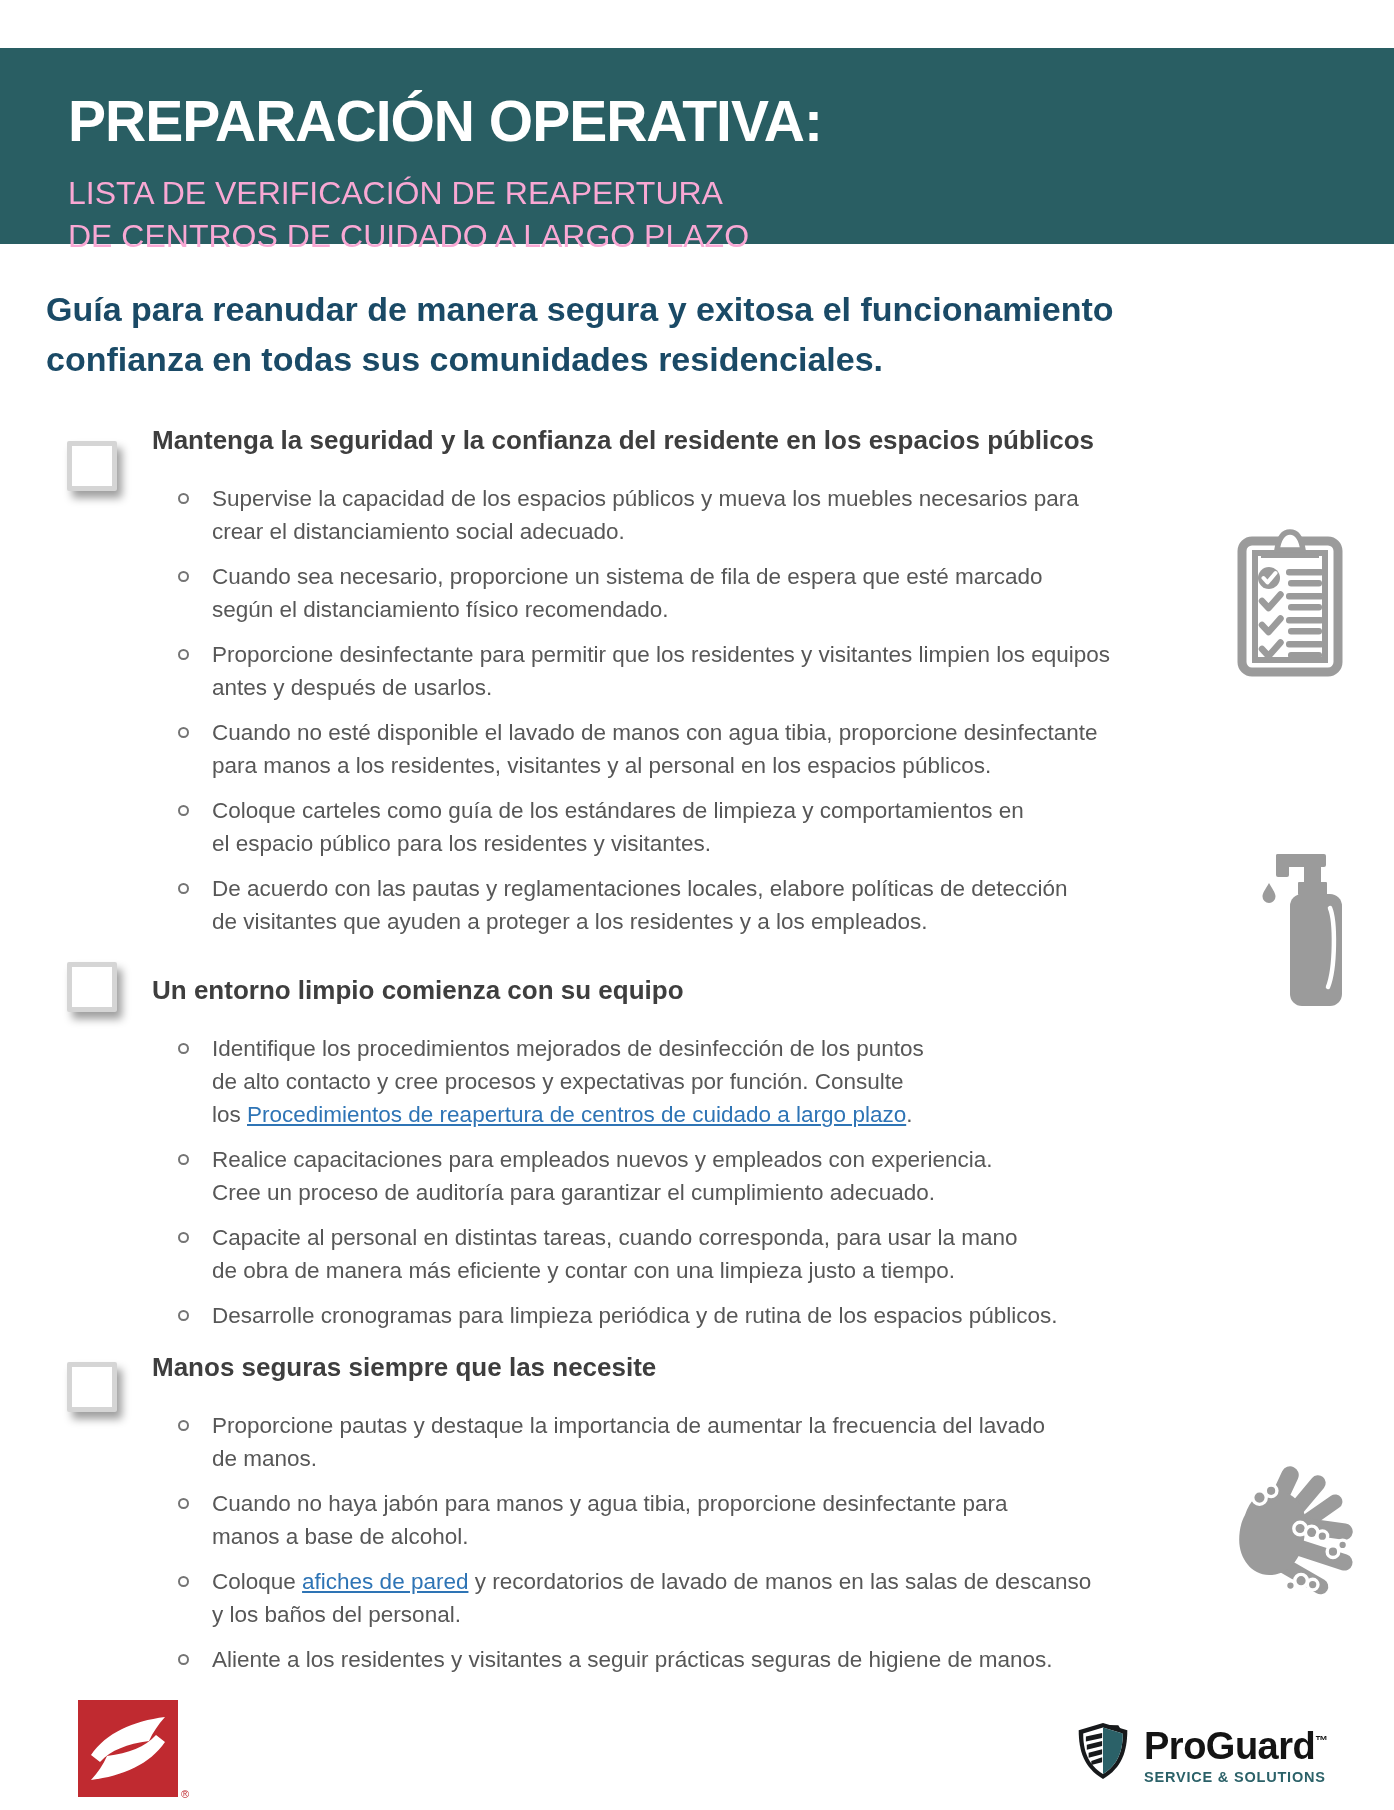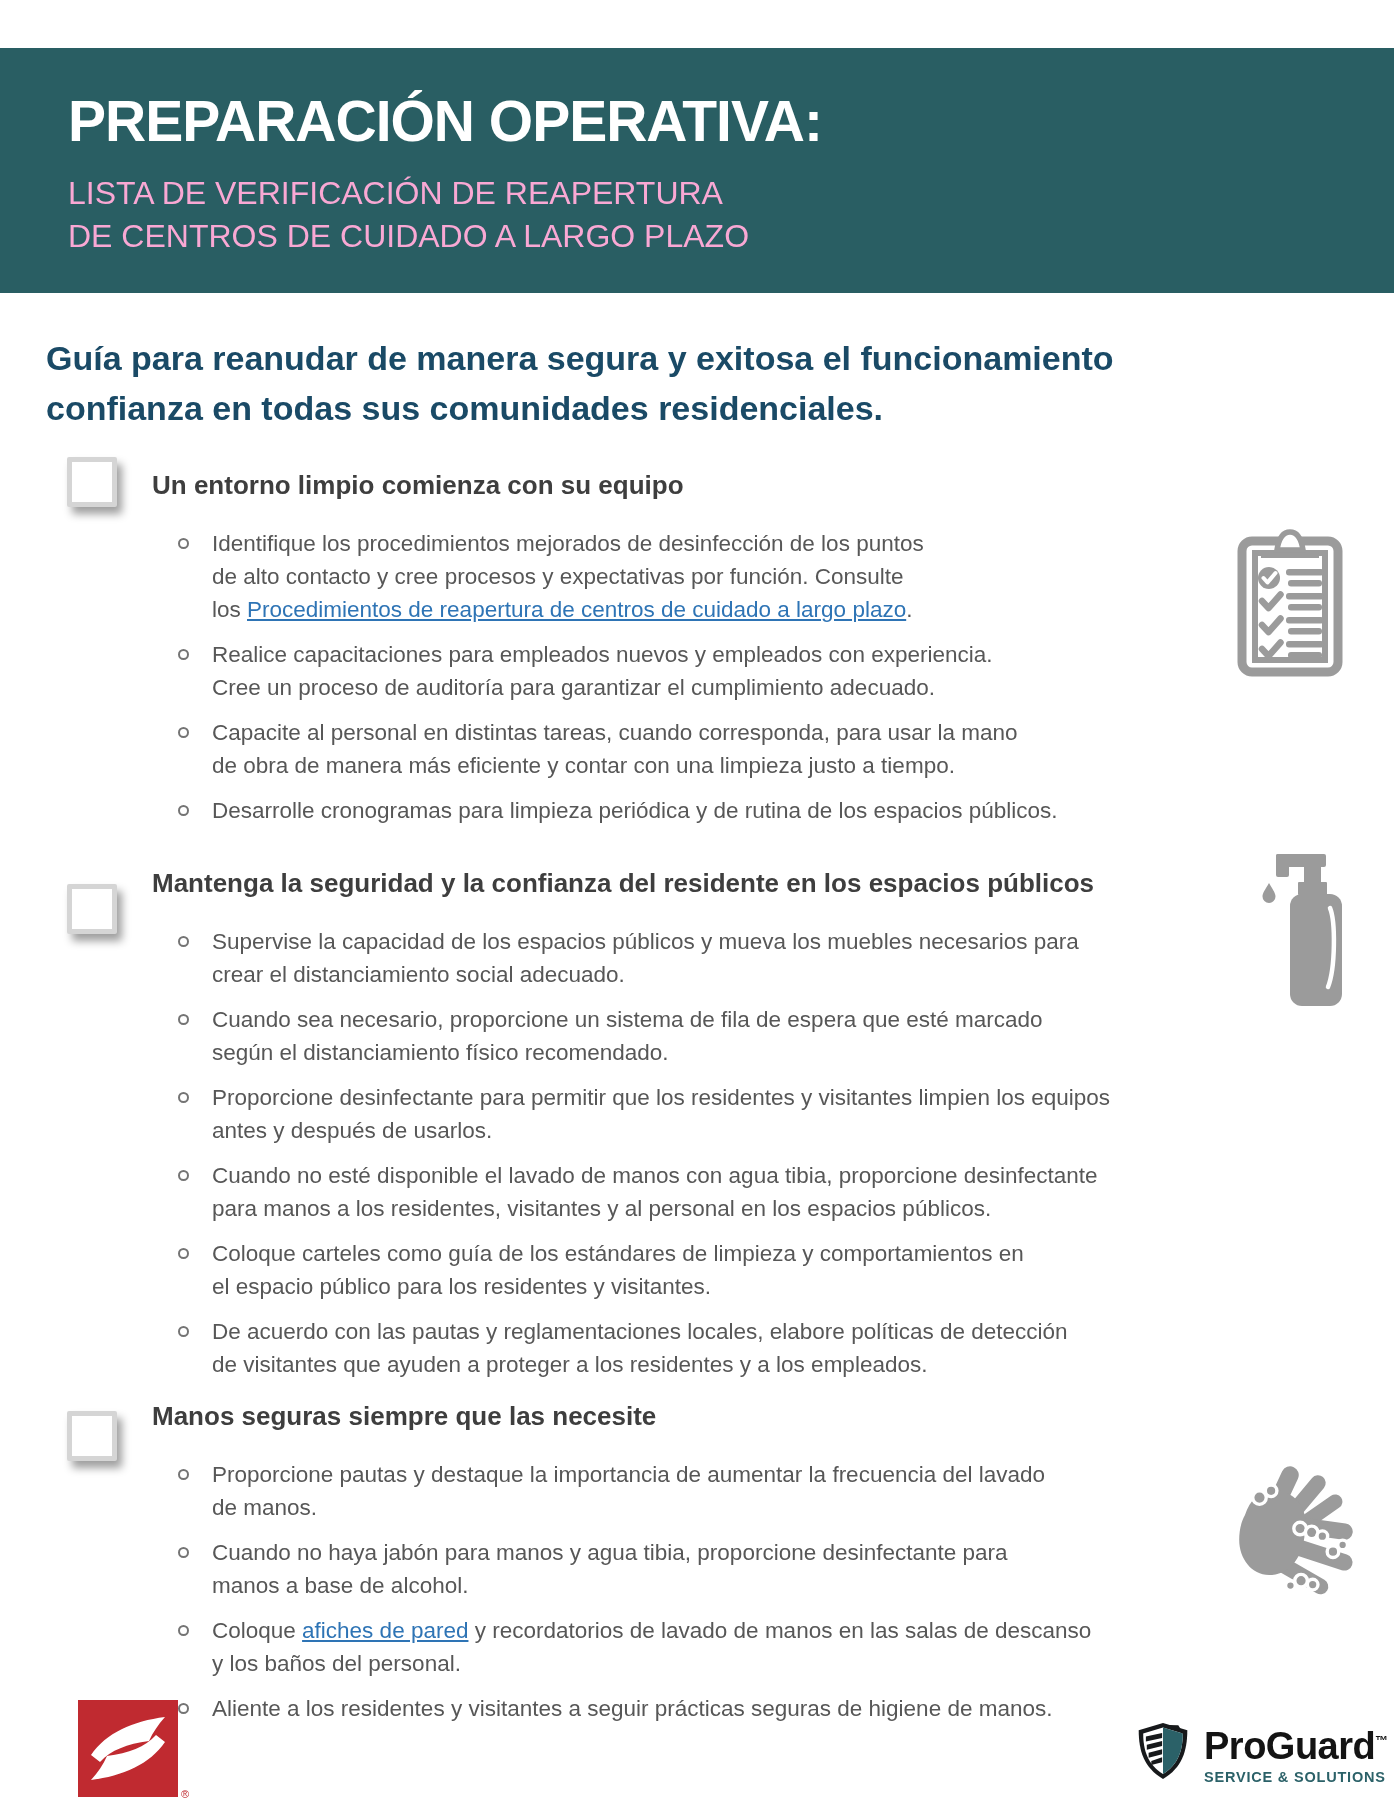--- a/index.html
+++ b/index.html
@@ -2,21 +2,21 @@
 <html><head>
 <meta charset="utf-8">
 <style>
   html,body { margin:0; padding:0; background:#ffffff; }
   .page {
     position:relative; width:1394px; height:1810px; overflow:hidden; background:#ffffff;
     font-family:"Liberation Sans","DejaVu Sans",sans-serif;
   }
   
   .band {
-    margin-top:48px; height:245px; background:#295E63;
+    margin-top:48px; height:196px; background:#295E63;
     padding:42px 0 0 68px; box-sizing:border-box;
   }
   .band h1 {
     margin:0; font-size:57px; line-height:62px; font-weight:bold;
     letter-spacing:-1px; color:#ffffff; white-space:nowrap;
   }
   .band .subtitle {
     margin-top:20px; font-size:32px; line-height:43px; font-weight:400;
     color:#f9a8d4; white-space:nowrap;
   }
@@ -57,91 +57,91 @@
   
   .side-icon { position:absolute; }
   .icon-clipboard { left:1236px; top:526px; }
   .icon-sanitizer { left:1248px; top:846px; }
   .icon-hands     { left:1216px; top:1458px; }
   
   .swisher { position:absolute; left:78px; top:1700px; width:104px; text-align:center; }
   .swisher-box { position:relative; width:100px; height:97px; background:#C02A30; }
   .swisher-reg { position:absolute; right:-11px; bottom:-3px; font-size:11px; color:#C02A30; }
   .swisher-word { margin-top:9px; font-size:19px; letter-spacing:4.5px; color:#5E5E5E; padding-left:4px; white-space:nowrap; }
-  .proguard { position:absolute; left:1136px; top:1722px; display:flex; align-items:flex-start; }
+  .proguard { position:absolute; left:1076px; top:1722px; display:flex; align-items:flex-start; }
   .pg-text { margin-left:14px; }
   .pg-name { font-size:38px; line-height:38px; font-weight:bold; color:#141414; letter-spacing:-0.5px; white-space:nowrap; }
   .pg-name sup { font-size:13px; }
   .pg-tagline { margin-top:4px; font-size:14.5px; font-weight:bold; color:#2B6168; letter-spacing:0.8px; white-space:nowrap; }
 </style>
 </head>
 <body>
 
 <div class="page">
 
   <header class="band">
     <h1>PREPARACIÓN OPERATIVA:</h1>
     <div class="subtitle">
       <div>LISTA DE VERIFICACIÓN DE REAPERTURA</div>
       <div>DE CENTROS DE CUIDADO A LARGO PLAZO</div>
     </div>
   </header>
 
   <p class="intro"><span>Guía para reanudar de manera segura y exitosa el funcionamiento</span><br><span>confianza en todas sus comunidades residenciales.</span></p>
 
+  <section class="section section-2">
+    <span class="checkbox"></span>
+    <h2>Mantenga la seguridad y la confianza del residente en los espacios públicos</h2>
+    <ul class="bullets">
+        <li>
+          <span class="marker"></span>
+          <span class="bullet-text">Supervise la capacidad de los espacios públicos y mueva los muebles necesarios para<br>crear el distanciamiento social adecuado.</span>
+        </li>
+        <li>
+          <span class="marker"></span>
+          <span class="bullet-text">Cuando sea necesario, proporcione un sistema de fila de espera que esté marcado<br>según el distanciamiento físico recomendado.</span>
+        </li>
+        <li>
+          <span class="marker"></span>
+          <span class="bullet-text">Proporcione desinfectante para permitir que los residentes y visitantes limpien los equipos<br>antes y después de usarlos.</span>
+        </li>
+        <li>
+          <span class="marker"></span>
+          <span class="bullet-text">Cuando no esté disponible el lavado de manos con agua tibia, proporcione desinfectante<br>para manos a los residentes, visitantes y al personal en los espacios públicos.</span>
+        </li>
+        <li>
+          <span class="marker"></span>
+          <span class="bullet-text">Coloque carteles como guía de los estándares de limpieza y comportamientos en<br>el espacio público para los residentes y visitantes.</span>
+        </li>
+        <li>
+          <span class="marker"></span>
+          <span class="bullet-text">De acuerdo con las pautas y reglamentaciones locales, elabore políticas de detección<br>de visitantes que ayuden a proteger a los residentes y a los empleados.</span>
+        </li>
+      </ul>
+  </section>
+
   <section class="section section-1">
     <span class="checkbox"></span>
     <h2>Un entorno limpio comienza con su equipo</h2>
     <ul class="bullets">
         <li>
           <span class="marker"></span>
           <span class="bullet-text">Identifique los procedimientos mejorados de desinfección de los puntos<br>de alto contacto y cree procesos y expectativas por función. Consulte<br>los <a class="inline-link" href="#">Procedimientos de reapertura de centros de cuidado a largo plazo</a>.</span>
         </li>
         <li>
           <span class="marker"></span>
           <span class="bullet-text">Realice capacitaciones para empleados nuevos y empleados con experiencia.<br>Cree un proceso de auditoría para garantizar el cumplimiento adecuado.</span>
         </li>
         <li>
           <span class="marker"></span>
           <span class="bullet-text">Capacite al personal en distintas tareas, cuando corresponda, para usar la mano<br>de obra de manera más eficiente y contar con una limpieza justo a tiempo.</span>
         </li>
         <li>
           <span class="marker"></span>
           <span class="bullet-text">Desarrolle cronogramas para limpieza periódica y de rutina de los espacios públicos.</span>
-        </li>
-      </ul>
-  </section>
-
-  <section class="section section-2">
-    <span class="checkbox"></span>
-    <h2>Mantenga la seguridad y la confianza del residente en los espacios públicos</h2>
-    <ul class="bullets">
-        <li>
-          <span class="marker"></span>
-          <span class="bullet-text">Supervise la capacidad de los espacios públicos y mueva los muebles necesarios para<br>crear el distanciamiento social adecuado.</span>
-        </li>
-        <li>
-          <span class="marker"></span>
-          <span class="bullet-text">Cuando sea necesario, proporcione un sistema de fila de espera que esté marcado<br>según el distanciamiento físico recomendado.</span>
-        </li>
-        <li>
-          <span class="marker"></span>
-          <span class="bullet-text">Proporcione desinfectante para permitir que los residentes y visitantes limpien los equipos<br>antes y después de usarlos.</span>
-        </li>
-        <li>
-          <span class="marker"></span>
-          <span class="bullet-text">Cuando no esté disponible el lavado de manos con agua tibia, proporcione desinfectante<br>para manos a los residentes, visitantes y al personal en los espacios públicos.</span>
-        </li>
-        <li>
-          <span class="marker"></span>
-          <span class="bullet-text">Coloque carteles como guía de los estándares de limpieza y comportamientos en<br>el espacio público para los residentes y visitantes.</span>
-        </li>
-        <li>
-          <span class="marker"></span>
-          <span class="bullet-text">De acuerdo con las pautas y reglamentaciones locales, elabore políticas de detección<br>de visitantes que ayuden a proteger a los residentes y a los empleados.</span>
         </li>
       </ul>
   </section>
 
   <section class="section section-3">
     <span class="checkbox"></span>
     <h2>Manos seguras siempre que las necesite</h2>
     <ul class="bullets">
         <li>
           <span class="marker"></span>

